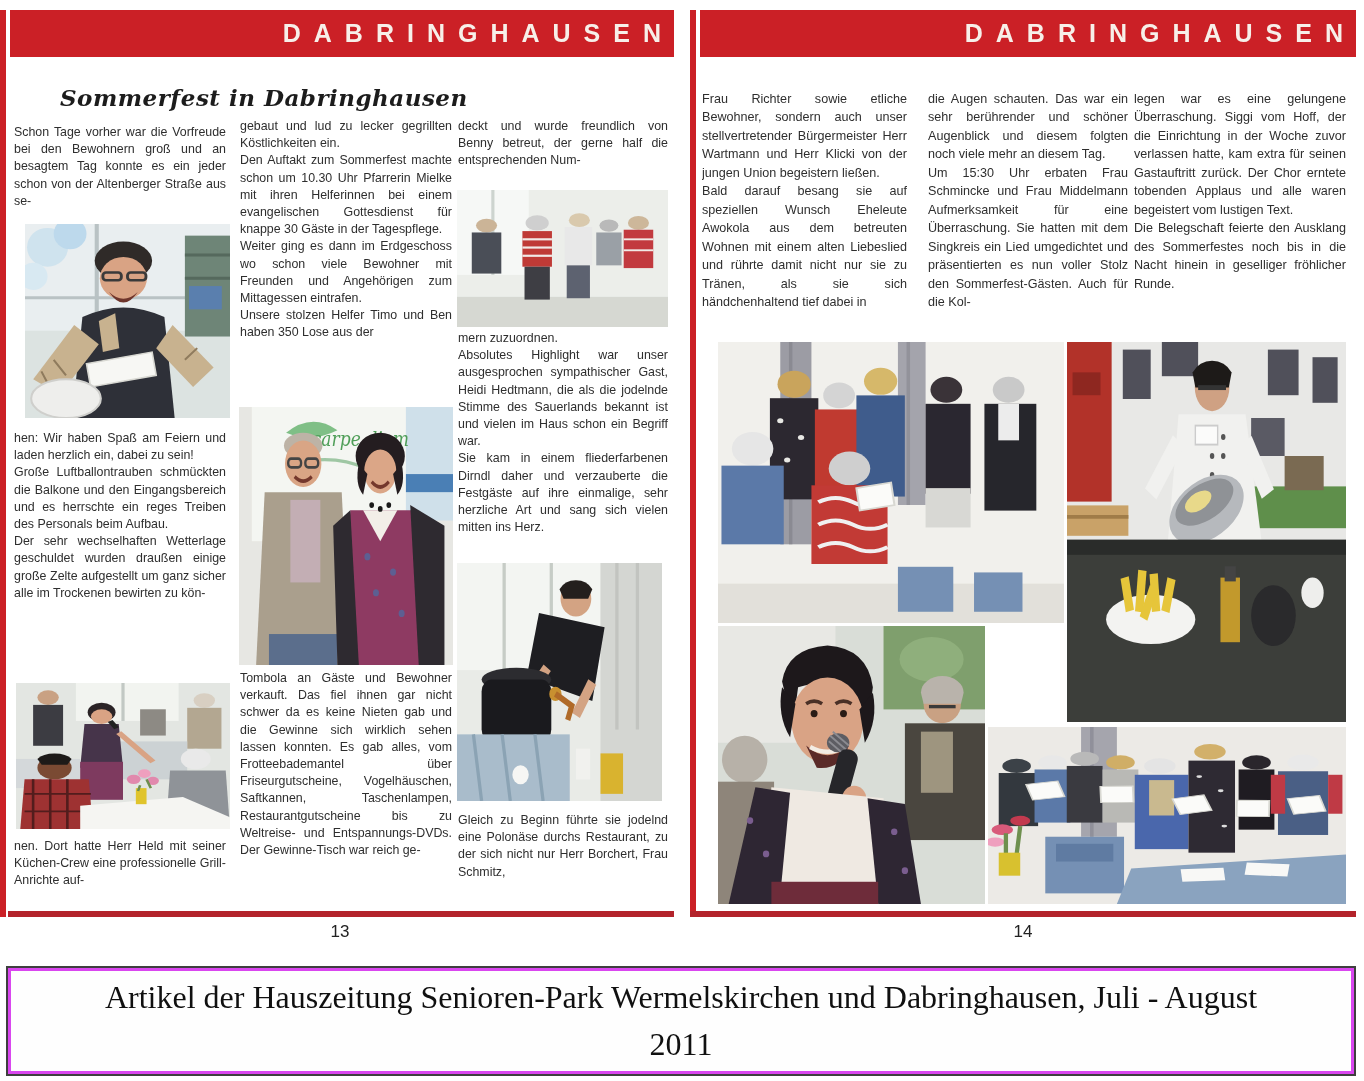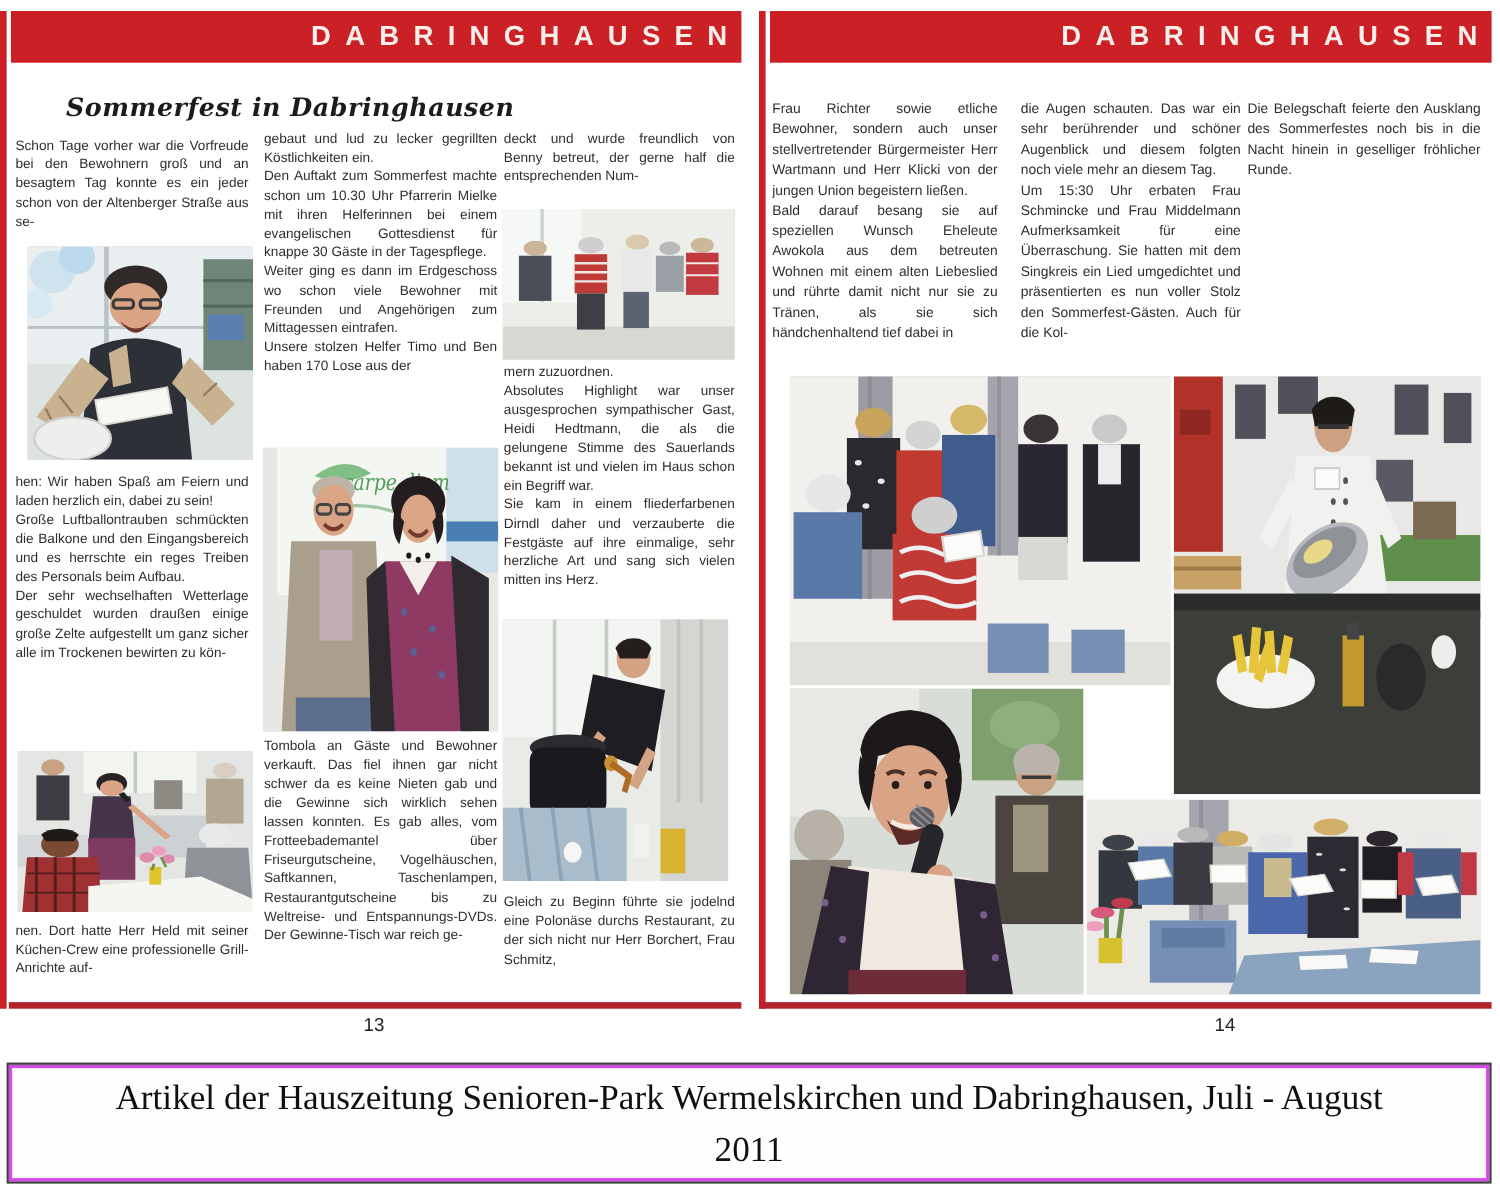--- a/index.html
+++ b/index.html
@@ -108,21 +108,21 @@
     </div>
 
     <div class="abs btxt" style="left:14px;top:838px;width:212px;height:62px;">
       <p>nen. Dort hatte Herr Held mit seiner Küchen-Crew eine professionelle Grill-Anrichte auf-</p>
     </div>
 
     <div class="abs btxt" style="left:240px;top:118px;width:212px;height:286px;">
       <p>gebaut und lud zu lecker gegrillten Köstlichkeiten ein.</p>
       <p>Den Auftakt zum Sommerfest machte schon um 10.30 Uhr Pfarrerin Mielke mit ihren Helferinnen bei einem evangelischen Gottesdienst für knappe 30 Gäste in der Tagespflege.</p>
       <p>Weiter ging es dann im Erdgeschoss wo schon viele Bewohner mit Freunden und Angehörigen zum Mittagessen eintrafen.</p>
-      <p>Unsere stolzen Helfer Timo und Ben haben 170 Lose aus der</p>
+      <p>Unsere stolzen Helfer Timo und Ben haben 350 Lose aus der</p>
     </div>
 
     <div class="abs photo" style="left:239px;top:407px;width:214px;height:258px;" role="img" aria-label="Mann im beigen Sakko und Frau im lila Dirndl vor dem carpe diem Banner">
       <svg viewBox="0 0 100 100" preserveAspectRatio="none">
         <rect width="100" height="100" fill="#e7e7e3"></rect>
         <rect x="6" y="0" width="72" height="52" fill="#f4f6f2"></rect>
         <rect x="78" y="0" width="22" height="44" fill="#cfe0ea"></rect>
         <rect x="78" y="26" width="22" height="7" fill="#4a7fb5"></rect>
         <path d="M22,10 Q34,2 46,9 Q34,14 22,10 Z" fill="#7fbf86"></path>
         <text x="34" y="15" font-size="8" font-style="italic" fill="#4f9e58" font-family="DejaVu Serif, serif">carpe diem</text>
@@ -183,21 +183,21 @@
         <rect x="66" y="31" width="12" height="24" fill="#9aa0a6"></rect>
         <circle cx="86" cy="24" r="5" fill="#cdb79a"></circle>
         <rect x="79" y="29" width="14" height="28" fill="#c23a3f"></rect>
         <line x1="79" y1="36" x2="93" y2="36" stroke="#f1e9e6" stroke-width="1.4"></line>
         <line x1="79" y1="44" x2="93" y2="44" stroke="#f1e9e6" stroke-width="1.4"></line>
       </svg>
     </div>
 
     <div class="abs btxt" style="left:458px;top:330px;width:210px;height:228px;">
       <p>mern zuzuordnen.</p>
-      <p>Absolutes Highlight war unser ausgesprochen sympathischer Gast, Heidi Hedtmann, die als die gelungene Stimme des Sauerlands bekannt ist und vielen im Haus schon ein Begriff war.</p>
+      <p>Absolutes Highlight war unser ausgesprochen sympathischer Gast, Heidi Hedtmann, die als die jodelnde Stimme des Sauerlands bekannt ist und vielen im Haus schon ein Begriff war.</p>
       <p>Sie kam in einem fliederfarbenen Dirndl daher und verzauberte die Festgäste auf ihre einmalige, sehr herzliche Art und sang sich vielen mitten ins Herz.</p>
     </div>
 
     <div class="abs photo" style="left:457px;top:563px;width:205px;height:238px;" role="img" aria-label="Mann im schwarzen Shirt zapft ein Bierfass an">
       <svg viewBox="0 0 100 100" preserveAspectRatio="none">
         <rect width="100" height="100" fill="#e9ebe7"></rect>
         <rect x="0" y="0" width="70" height="45" fill="#f3f5f2"></rect>
         <line x1="23" y1="0" x2="23" y2="45" stroke="#c6ccc6" stroke-width="1.6"></line>
         <line x1="46" y1="0" x2="46" y2="45" stroke="#c6ccc6" stroke-width="1.6"></line>
         <rect x="70" y="0" width="30" height="100" fill="#d4d6d2"></rect>
@@ -236,20 +236,21 @@
 
     <div class="abs btxt-r" style="left:12px;top:90px;width:205px;height:242px;">
       <p>Frau Richter sowie etliche Bewohner, sondern auch unser stellvertretender Bürgermeister Herr Wartmann und Herr Klicki von der jungen Union begeistern ließen.</p>
       <p>Bald darauf besang sie auf speziellen Wunsch Eheleute Awokola aus dem betreuten Wohnen mit einem alten Liebeslied und rührte damit nicht nur sie zu Tränen, als sie sich händchenhaltend tief dabei in</p>
     </div>
     <div class="abs btxt-r" style="left:238px;top:90px;width:200px;height:242px;">
       <p>die Augen schauten. Das war ein sehr berührender und schöner Augenblick und diesem folgten noch viele mehr an diesem Tag.</p>
       <p>Um 15:30 Uhr erbaten Frau Schmincke und Frau Middelmann Aufmerksamkeit für eine Überraschung. Sie hatten mit dem Singkreis ein Lied umgedichtet und präsentierten es nun voller Stolz den Sommerfest-Gästen. Auch für die Kol-</p>
     </div>
     <div class="abs btxt-r" style="left:444px;top:90px;width:212px;height:242px;">
+      <p>legen war es eine gelungene Überraschung. Siggi vom Hoff, der die Einrichtung in der Woche zuvor verlassen hatte, kam extra für seinen Gastauftritt zurück. Der Chor erntete tobenden Applaus und alle waren begeistert vom lustigen Text.</p>
       <p>Die Belegschaft feierte den Ausklang des Sommerfestes noch bis in die Nacht hinein in geselliger fröhlicher Runde.</p>
     </div>
 
     <div class="abs photo" style="left:28px;top:342px;width:346px;height:281px;" role="img" aria-label="Eingehakte singende Gäste mit sitzenden Bewohnerinnen">
       <svg viewBox="0 0 100 100" preserveAspectRatio="none">
         <rect width="100" height="100" fill="#f1f0ec"></rect>
         <rect x="18" y="0" width="9" height="72" fill="#9c9ca4"></rect>
         <rect x="52" y="0" width="8" height="58" fill="#a4a4ac"></rect>
         <line x1="21" y1="0" x2="21" y2="72" stroke="#8a8a92" stroke-width="1"></line>
         <line x1="55" y1="0" x2="55" y2="58" stroke="#92929a" stroke-width="1"></line>
@@ -407,21 +408,21 @@
         <rect x="3" y="71" width="6" height="13" fill="#d8c12f"></rect>
         <rect x="16" y="62" width="22" height="32" fill="#7590b4"></rect>
         <rect x="19" y="66" width="16" height="10" fill="#5f7ba2"></rect>
         <path d="M40,80 L100,72 L100,100 L36,100 Z" fill="#8aa3bf"></path>
         <rect x="54" y="80" width="12" height="7" fill="#f8f8f6" transform="rotate(-4 60 83)"></rect>
         <rect x="72" y="77" width="12" height="7" fill="#f8f8f6" transform="rotate(5 78 80)"></rect>
       </svg>
     </div>
 
     <div class="abs redline" style="left:0;top:911px;width:666px;height:6px;"></div>
-    <div class="abs pagenum" style="left:233px;top:922px;width:200px;text-align:right;">14</div>
+    <div class="abs pagenum" style="left:233px;top:922px;width:200px;">14</div>
   </div>
 
   <div id="caption-box" class="abs" style="left:8px;top:968px;width:1340px;height:100px;">
     <div class="cap" style="margin-top:3px;">Artikel der Hauszeitung Senioren-Park Wermelskirchen und Dabringhausen,  Juli - August</div>
     <div class="cap">2011</div>
   </div>
 
 </div>
 
 </body></html>

